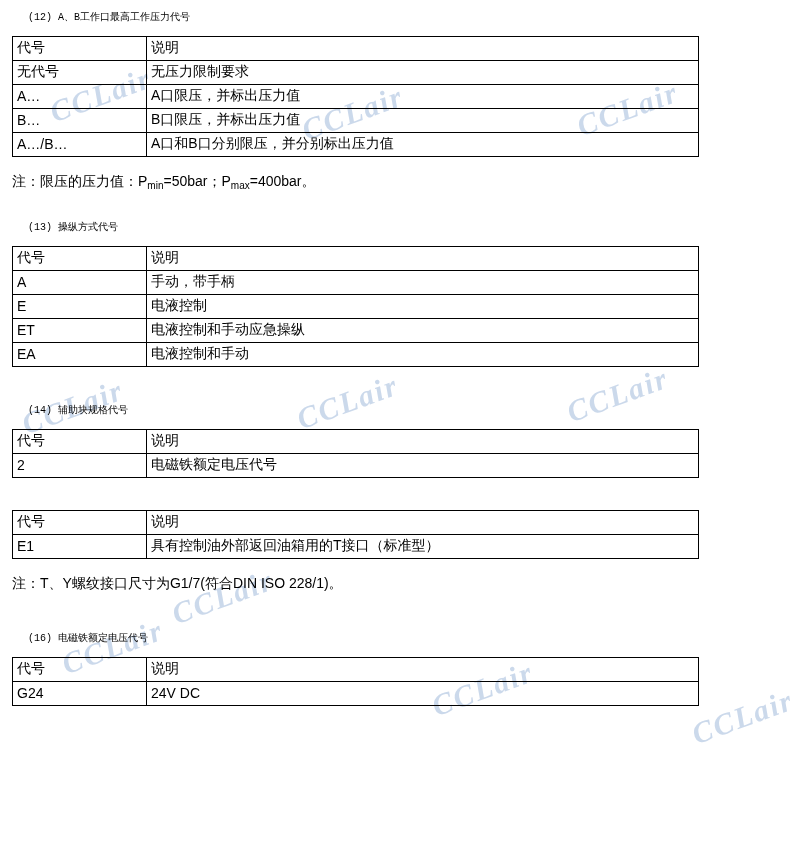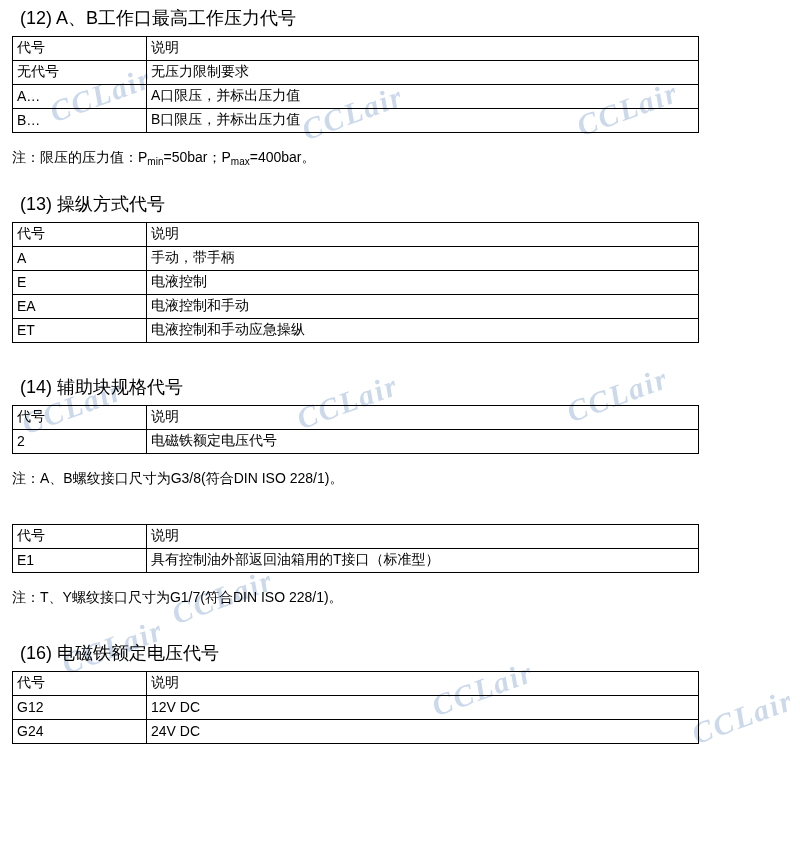--- a/index.html
+++ b/index.html
@@ -41,24 +41,25 @@
     transform: rotate(-20deg);
     white-space: nowrap;
     opacity: 0.95;
   }
   .content {
     position: relative;
     z-index: 10;
     padding: 8px 12px 0 12px;
   }
   .section-title {
-    font-size: 18px;
+    font-size: 10px;
     line-height: 20px;
-    margin: 0 0 8px 8px;
-    white-space: nowrap;
+    margin: 0 0 8px 16px;
+    white-space: nowrap;
+    font-family: Liberation Mono, monospace;
   }
   .spacer-md { height: 18px; }
   .note {
     font-size: 14px;
     line-height: 28px;
     margin: 10px 0 0 0;
     white-space: nowrap;
   }
   table.code-table {
     border-collapse: collapse;
@@ -115,20 +116,24 @@
           <td class="desc-bold">无压力限制要求</td>
         </tr>
         <tr>
           <td class="col-code">A…</td>
           <td class="desc-bold">A口限压，并标出压力值</td>
         </tr>
         <tr>
           <td class="col-code">B…</td>
           <td class="desc-bold">B口限压，并标出压力值</td>
         </tr>
+        <tr>
+          <td class="col-code">A…/B…</td>
+          <td class="desc-bold">A口和B口分别限压，并分别标出压力值</td>
+        </tr>
       </tbody>
     </table>
     <div class="note"><span class="nowrap"><span>注：限压的压力值：P</span><sub>min</sub><span>=50bar；P</span><sub>max</sub><span>=400bar。</span></span></div>
 
     <div class="spacer-md"></div>
 
     <div class="section-title">(13) 操纵方式代号</div>
     <table class="code-table">
       <tbody>
         <tr>
@@ -137,46 +142,45 @@
         </tr>
         <tr>
           <td class="col-code">A</td>
           <td class="desc-bold">手动，带手柄</td>
         </tr>
         <tr>
           <td class="col-code">E</td>
           <td class="desc-bold">电液控制</td>
         </tr>
         <tr>
+          <td class="col-code">ET</td>
+          <td class="desc-bold">电液控制和手动应急操纵</td>
+        </tr>
+        <tr>
           <td class="col-code">EA</td>
           <td class="desc-bold">电液控制和手动</td>
         </tr>
-        <tr>
-          <td class="col-code">ET</td>
-          <td class="desc-bold">电液控制和手动应急操纵</td>
-        </tr>
       </tbody>
     </table>
 
     <div class="spacer-md" style="height:34px;"></div>
 
     <div class="section-title">(14) 辅助块规格代号</div>
     <table class="code-table">
       <tbody>
         <tr>
           <td class="col-code hdr">代号</td>
           <td class="hdr">说明</td>
         </tr>
         <tr>
           <td class="col-code">2</td>
           <td class="desc-bold">电磁铁额定电压代号</td>
         </tr>
       </tbody>
     </table>
-    <div class="note">注：A、B螺纹接口尺寸为G3/8(符合DIN ISO 228/1)。</div>
 
     <div class="spacer-md" style="height:32px;"></div>
 
     <table class="code-table">
       <tbody>
         <tr>
           <td class="col-code hdr">代号</td>
           <td class="hdr">说明</td>
         </tr>
         <tr>
@@ -190,24 +194,20 @@
     <div class="spacer-md" style="height:32px;"></div>
 
     <div class="section-title">(16) 电磁铁额定电压代号</div>
     <table class="code-table">
       <tbody>
         <tr>
           <td class="col-code hdr">代号</td>
           <td class="hdr">说明</td>
         </tr>
         <tr>
-          <td class="col-code">G12</td>
-          <td class="desc-bold">12V DC</td>
-        </tr>
-        <tr>
           <td class="col-code">G24</td>
           <td class="desc-bold">24V DC</td>
         </tr>
       </tbody>
     </table>
 
   </div>
 </div>
 
 </body></html>

